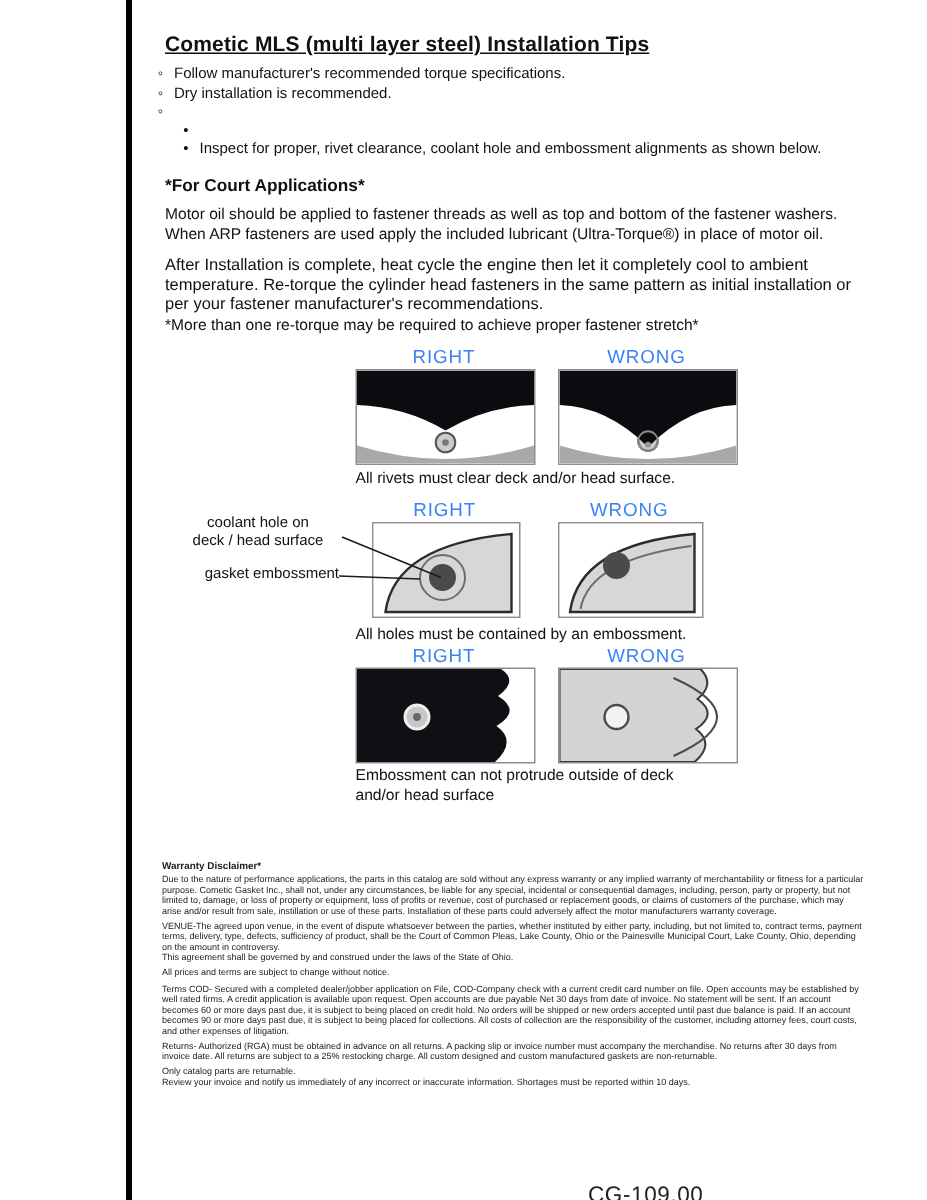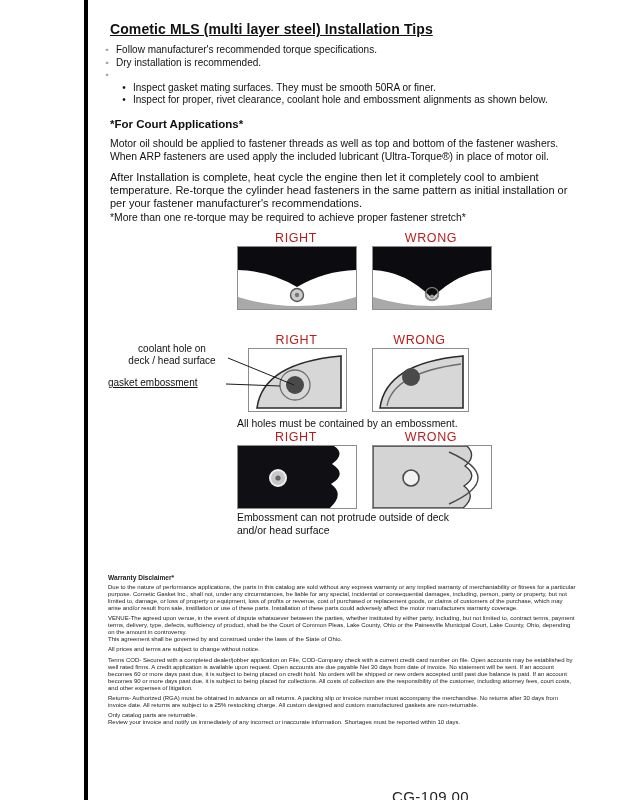--- a/index.html
+++ b/index.html
@@ -19,21 +19,21 @@
   .bullets { position:absolute; top:44px; left:103px; width:476px; font-size:10px; }
   .bullet-row { display:flex; gap:5px; line-height:12.5px; }
   .bullet-row.sub { padding-left:17px; }
   .marker { flex:none; width:8px; text-align:center; }
 
   .diesel-heading { position:absolute; top:118px; left:110px; font-size:11.5px; font-weight:bold; }
   .para1 { position:absolute; top:137px; left:110px; width:472px; font-size:10.4px; line-height:13px; }
   .para2 { position:absolute; top:171px; left:110px; width:472px; font-size:11px; line-height:13px; }
   .note  { position:absolute; top:212px; left:110px; width:472px; font-size:10.4px; }
 
-  .hdr { position:absolute; font-size:12.5px; text-align:center; letter-spacing:0.6px; color:#b91c1c; }
+  .hdr { position:absolute; font-size:12.5px; text-align:center; letter-spacing:0.6px; color:#3b82f6; }
   .hdr.r1R { top:231px; left:237px; width:118px; }
   .hdr.r1W { top:231px; left:372px; width:118px; }
   .hdr.r2R { top:333px; left:248px; width:97px; }
   .hdr.r2W { top:333px; left:372px; width:95px; }
   .hdr.r3R { top:430px; left:237px; width:118px; }
   .hdr.r3W { top:430px; left:372px; width:118px; }
 
   .img { position:absolute; border:1px solid #8d8d8d; background:#fff; line-height:0; }
   .img svg { display:block; }
   .r1Rimg { top:246px; left:237px; }
@@ -42,21 +42,21 @@
   .r2Wimg { top:348px; left:372px; }
   .r3Rimg { top:445px; left:237px; }
   .r3Wimg { top:445px; left:372px; }
 
   .caption { position:absolute; font-size:10.4px; line-height:13px; }
   .cap1 { top:313px; left:237px; }
   .cap2 { top:417px; left:237px; }
   .cap3 { top:511px; left:237px; white-space:pre-line; }
 
   .coolant-label { position:absolute; top:343px; left:118px; width:108px; font-size:10px; line-height:11.5px; text-align:center; white-space:pre-line; }
-  .emboss-label  { position:absolute; top:377px; left:108px; width:118px; font-size:10px; text-align:left;text-decoration:underline; }
+  .emboss-label  { position:absolute; top:377px; left:108px; width:118px; font-size:10px; text-align:right; }
   .pointer-svg { position:absolute; top:350px; left:214px; z-index:5; pointer-events:none; }
 
   .disclaimer { position:absolute; top:574px; left:108px; width:468px; color:#1c1c1c; }
   .disclaimer .d-head { font-size:6.6px; font-weight:bold; margin-bottom:3px; }
   .disclaimer p { font-size:6px; line-height:6.9px; margin-bottom:3.6px; white-space:pre-line; }
 
   .doc-number { position:absolute; top:788px; left:392px; font-size:15px; letter-spacing:0.4px; color:#222; }
 </style>
 </head>
 <body>
@@ -73,21 +73,20 @@
     </div>
     <div class="bullet-row">
       <span class="marker">◦</span>
       <span>Dry installation is recommended.</span>
     </div>
     <div class="bullet-row">
       <span class="marker">◦</span>
     </div>
     <div class="bullet-row sub">
       <span class="marker">•</span>
-      <span>Inspect gasket mating surfaces.  They must be smooth 50RA or finer.</span>
     </div>
     <div class="bullet-row sub">
       <span class="marker">•</span>
       <span>Inspect for proper, rivet clearance, coolant hole and embossment alignments as shown below.</span>
     </div>
   </div>
 
   <h2 class="diesel-heading">*For Court Applications*</h2>
   <p class="para1">Motor oil should be applied to fastener threads as well as top and bottom of the fastener washers. When ARP fasteners are used apply the included lubricant (Ultra-Torque®) in place of motor oil.</p>
   <p class="para2">After Installation is complete, heat cycle the engine then let it completely cool to ambient temperature. Re-torque the cylinder head fasteners in the same pattern as initial installation or per your fastener manufacturer's recommendations.</p>
@@ -108,20 +107,21 @@
   <div class="img r1Wimg">
     <svg width="118" height="62" viewBox="0 0 118 62">
       <rect width="118" height="62" fill="#ffffff"></rect>
       <path d="M0,50 Q59,68 118,50 L118,62 L0,62 Z" fill="#a9a9a9"></path>
       <circle cx="59" cy="47" r="6.5" fill="#cccccc" stroke="#555" stroke-width="1.4"></circle>
       <path d="M0,0 H118 V23 Q86,24 59,51 Q32,24 0,23 Z" fill="#0c0c10"></path>
       <circle cx="59" cy="47" r="6.5" fill="none" stroke="#8a8a8a" stroke-width="1.2"></circle>
       <circle cx="59" cy="49.5" r="2" fill="#999"></circle>
     </svg>
   </div>
+  <div class="caption cap1">All rivets must clear deck and/or head surface.</div>
 
   <div class="hdr r2R">RIGHT</div>
   <div class="hdr r2W">WRONG</div>
 
   <div class="coolant-label">coolant hole on
 deck / head surface</div>
   <div class="emboss-label">gasket embossment</div>
   <svg class="pointer-svg" width="90" height="42" viewBox="0 0 90 42">
     <line x1="14" y1="8" x2="80" y2="35" stroke="#1a1a1a" stroke-width="1"></line>
     <line x1="12" y1="34" x2="66" y2="36" stroke="#1a1a1a" stroke-width="1"></line>

